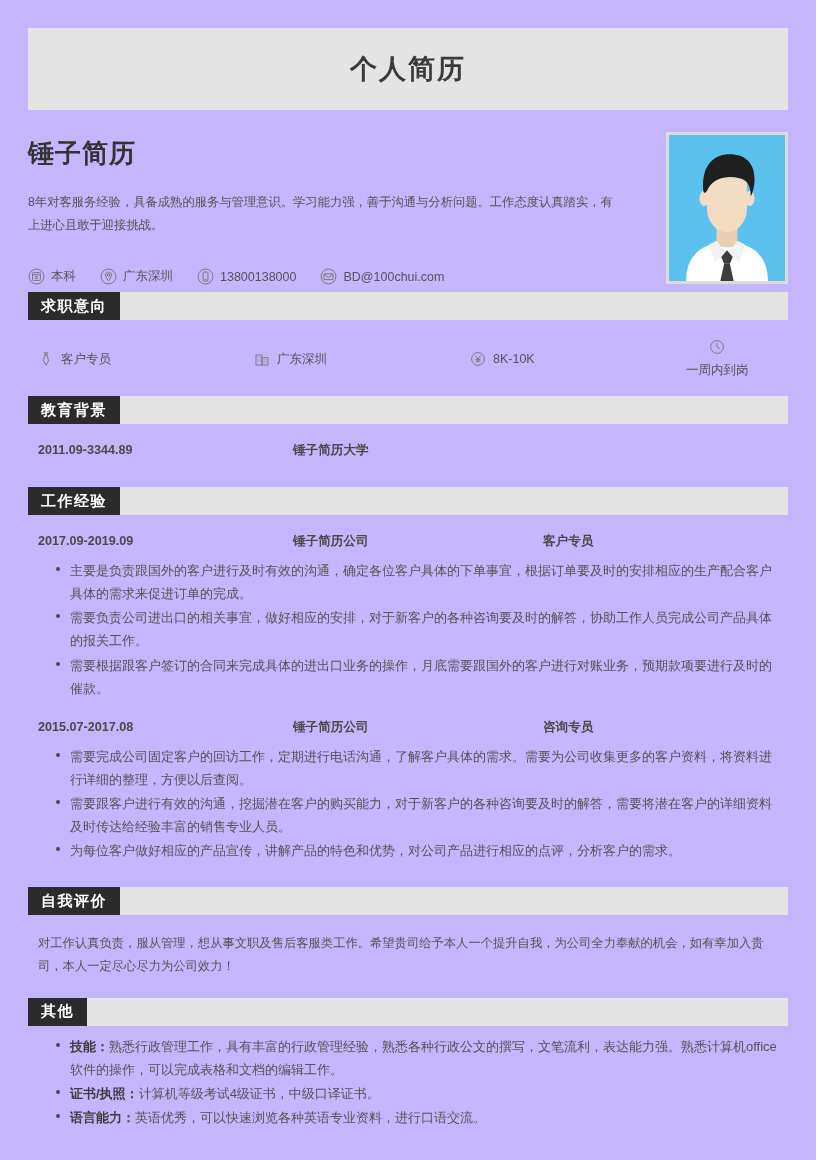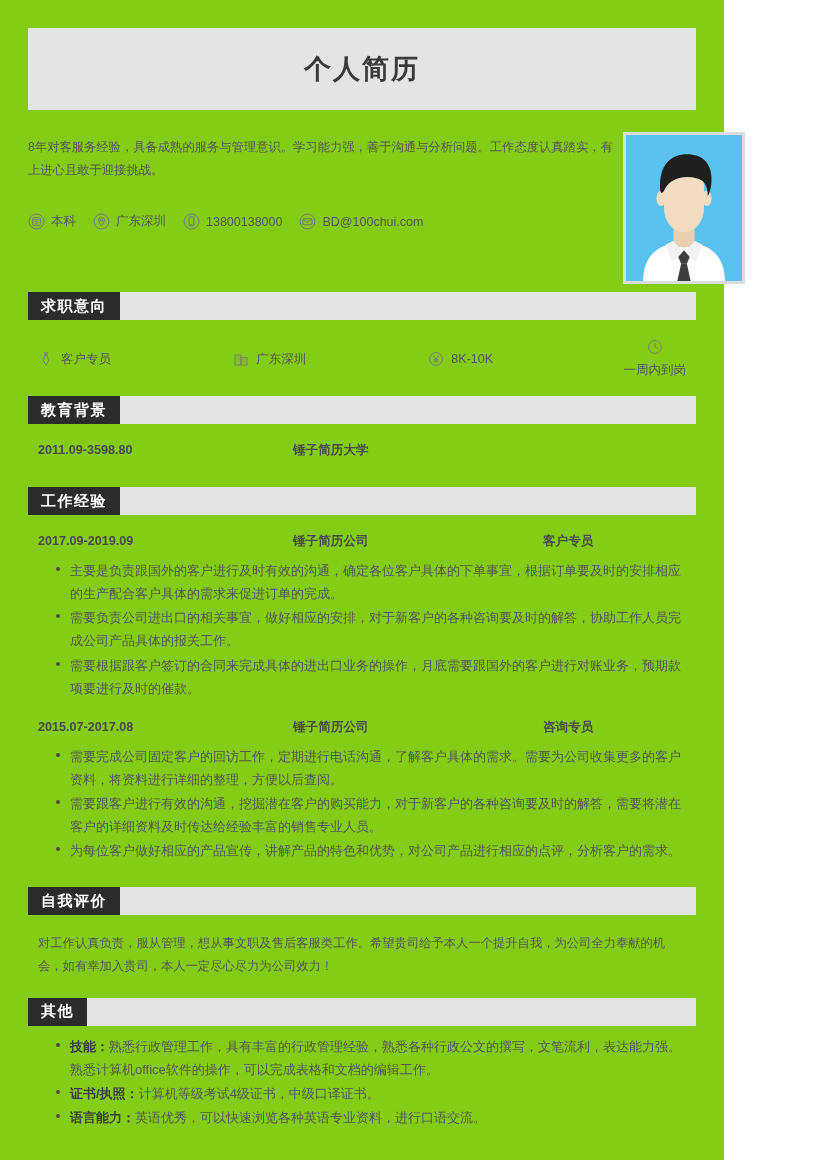--- a/index.html
+++ b/index.html
@@ -10,23 +10,23 @@
     background: #ffffff;
   }
 
   body {
     font-family: "Liberation Sans", "DejaVu Sans", sans-serif;
     color: #444444;
     -webkit-font-smoothing: antialiased;
   }
 
   .page {
-    width: 724px;
+    width: 816px;
     height: 1160px;
-    background: #84cc16;
+    background: #c4b5fd;
     position: relative;
     padding: 28px 28px 0 28px;
   }
 
   
   .title-banner {
     height: 82px;
     background: #e4e4e4;
     display: flex;
     align-items: center;
@@ -61,20 +61,21 @@
   .summary {
     font-size: 12.3px;
     line-height: 1.85;
     color: #555555;
     width: 595px;
     margin-bottom: 32px;
   }
   .contact-row {
     display: flex;
     align-items: center;
+    gap: 7px;
   }
   .contact-item {
     display: flex;
     align-items: center;
     gap: 6px;
     margin-right: 17px;
     font-size: 12.5px;
     color: #555555;
     white-space: nowrap;
   }
@@ -194,20 +195,21 @@
 <body>
 
 <div class="page">
 
   <div class="title-banner">
     <div class="title-banner-text">个人简历</div>
   </div>
 
   <div class="profile">
     <div class="profile-left">
+      <div class="person-name">锤子简历</div>
       <div class="summary">8年对客服务经验，具备成熟的服务与管理意识。学习能力强，善于沟通与分析问题。工作态度认真踏实，有上进心且敢于迎接挑战。</div>
       <div class="contact-row">
 
         <div class="contact-item">
           <span>
             <svg class="circ-icon" viewBox="0 0 24 24" fill="none" stroke="#777" stroke-width="1.4">
               <circle cx="12" cy="12" r="10.5"></circle>
               <rect x="6.5" y="6.5" width="11" height="11" rx="1"></rect>
               <line x1="6.5" y1="9.5" x2="17.5" y2="9.5"></line>
               <line x1="9.8" y1="12.2" x2="14.2" y2="12.2"></line>
@@ -337,21 +339,21 @@
       </div>
 
     </div>
   </div>
 
   <div class="section-head">
     <div class="section-head-tag">教育背景</div>
   </div>
   <div class="sec-body">
     <div class="entry-row">
-      <div class="entry-col-date">2011.09-3598.80</div>
+      <div class="entry-col-date">2011.09-3344.89</div>
       <div class="entry-col-org">锤子简历大学</div>
     </div>
   </div>
   <div class="sec-gap-lg"></div>
 
   <div class="section-head">
     <div class="section-head-tag">工作经验</div>
   </div>
   <div class="sec-body">
 

